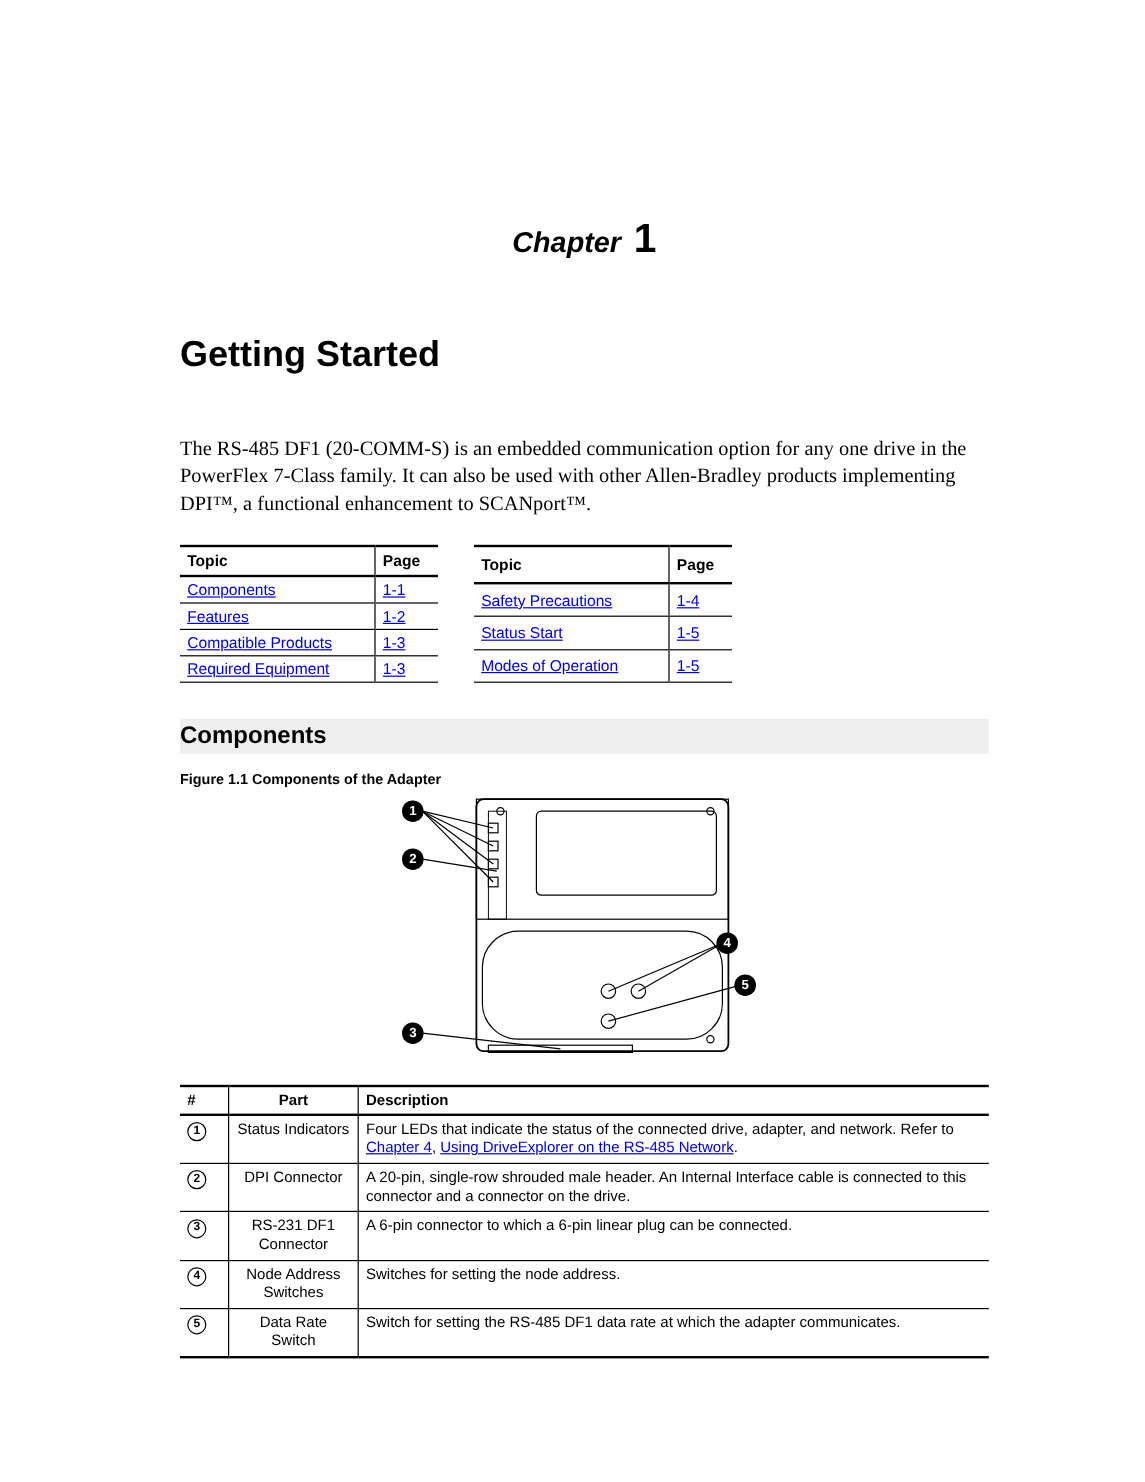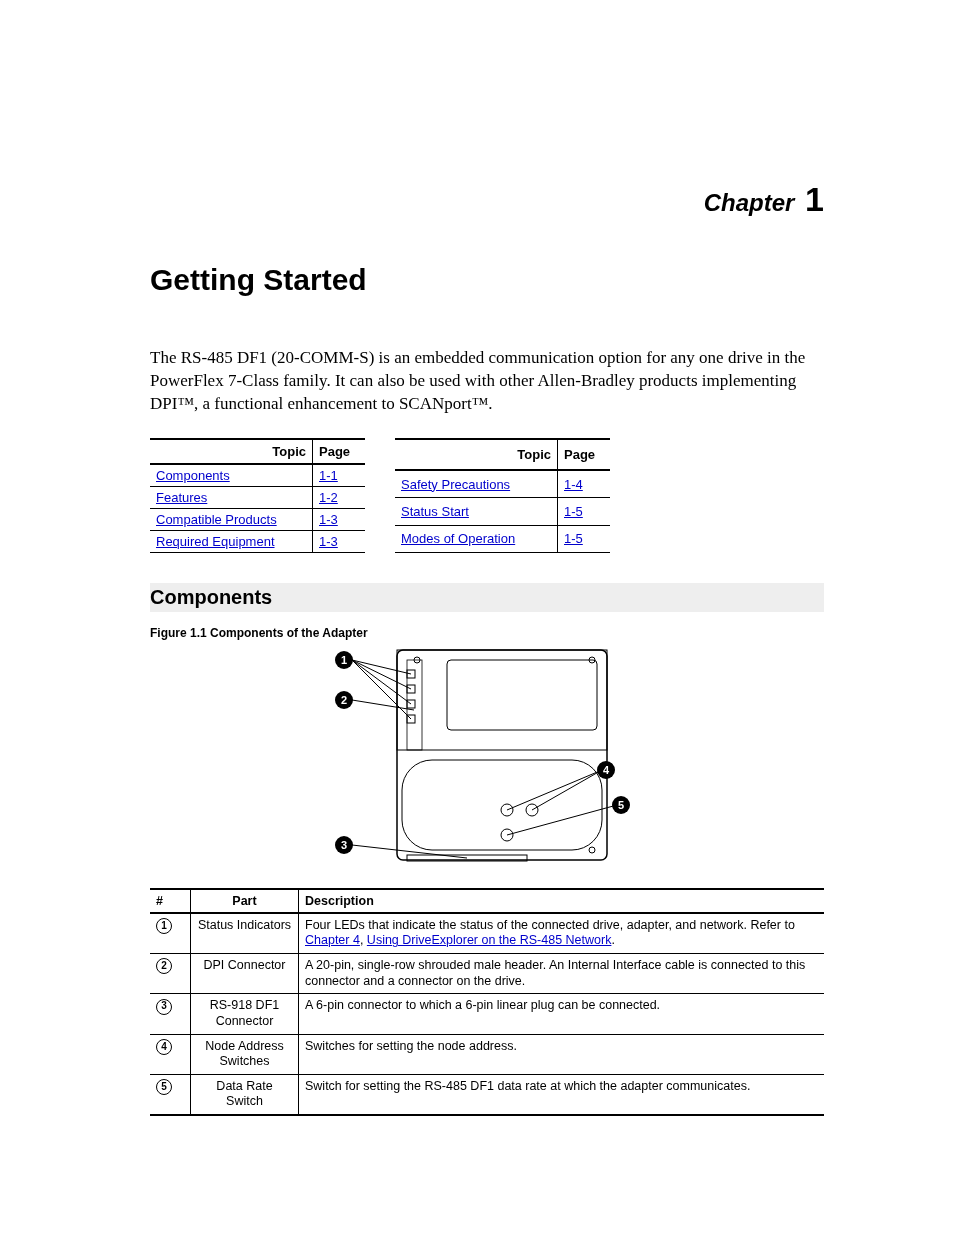--- a/index.html
+++ b/index.html
@@ -10,38 +10,38 @@
     color: #000;
     width: 954px;
   }
   .page {
     width: 954px;
     padding: 180px 130px 100px 150px;
     box-sizing: border-box;
     position: relative;
   }
   .chapter-line {
-    text-align: right;
+    text-align: center;
     font-style: italic;
     font-weight: bold;
     font-size: 24px;
     font-family: Arial, Helvetica, sans-serif;
   }
   .chapter-line .num {
     font-size: 34px;
     font-style: normal;
     font-family: Arial, Helvetica, sans-serif;
     font-weight: bold;
     margin-left: 4px;
   }
   .heading1 {
     font-family: Arial, Helvetica, sans-serif;
     font-weight: bold;
     font-size: 30px;
-    margin-top: 44px;
+    margin-top: 60px;
     margin-bottom: 50px;
   }
   .intro {
     font-size: 17px;
     line-height: 1.35;
     margin-bottom: 22px;
   }
   .topic-tables {
     display: flex;
     gap: 30px;
@@ -56,21 +56,21 @@
     text-align: left;
     border-top: 2px solid #000;
     border-bottom: 2px solid #000;
     padding: 4px 6px;
     font-weight: bold;
   }
   .topic-tables td {
     border-bottom: 1px solid #000;
     padding: 3px 6px;
   }
-  .topic-tables .topic-col { width: 150px; text-align: right; }
+  .topic-tables .topic-col { width: 150px; }
   .topic-tables .page-col { width: 40px; border-left: 1px solid #000; margin-top: 20px; }
   .link {
     color: #0000cc;
     text-decoration: underline;
   }
   .section-heading {
     font-family: Arial, Helvetica, sans-serif;
     font-weight: bold;
     font-size: 20px;
     background: #eeeeee;
@@ -255,21 +255,21 @@
         <span>Four LEDs that indicate the status of the connected drive, adapter, and network. Refer to </span><span class="link">Chapter 4</span><span>, </span><span class="link">Using DriveExplorer on the RS-485 Network</span><span>.</span>
       </td>
     </tr>
     <tr>
       <td class="col-num"><span class="circ-num-cell">2</span></td>
       <td class="col-part">DPI Connector</td>
       <td class="col-desc">A 20-pin, single-row shrouded male header. An Internal Interface cable is connected to this connector and a connector on the drive.</td>
     </tr>
     <tr>
       <td class="col-num"><span class="circ-num-cell">3</span></td>
-      <td class="col-part">RS-918 DF1 Connector</td>
+      <td class="col-part">RS-231 DF1 Connector</td>
       <td class="col-desc">A 6-pin connector to which a 6-pin linear plug can be connected.</td>
     </tr>
     <tr>
       <td class="col-num"><span class="circ-num-cell">4</span></td>
       <td class="col-part">Node Address Switches</td>
       <td class="col-desc">Switches for setting the node address.</td>
     </tr>
     <tr class="last">
       <td class="col-num"><span class="circ-num-cell">5</span></td>
       <td class="col-part">Data Rate Switch</td>

